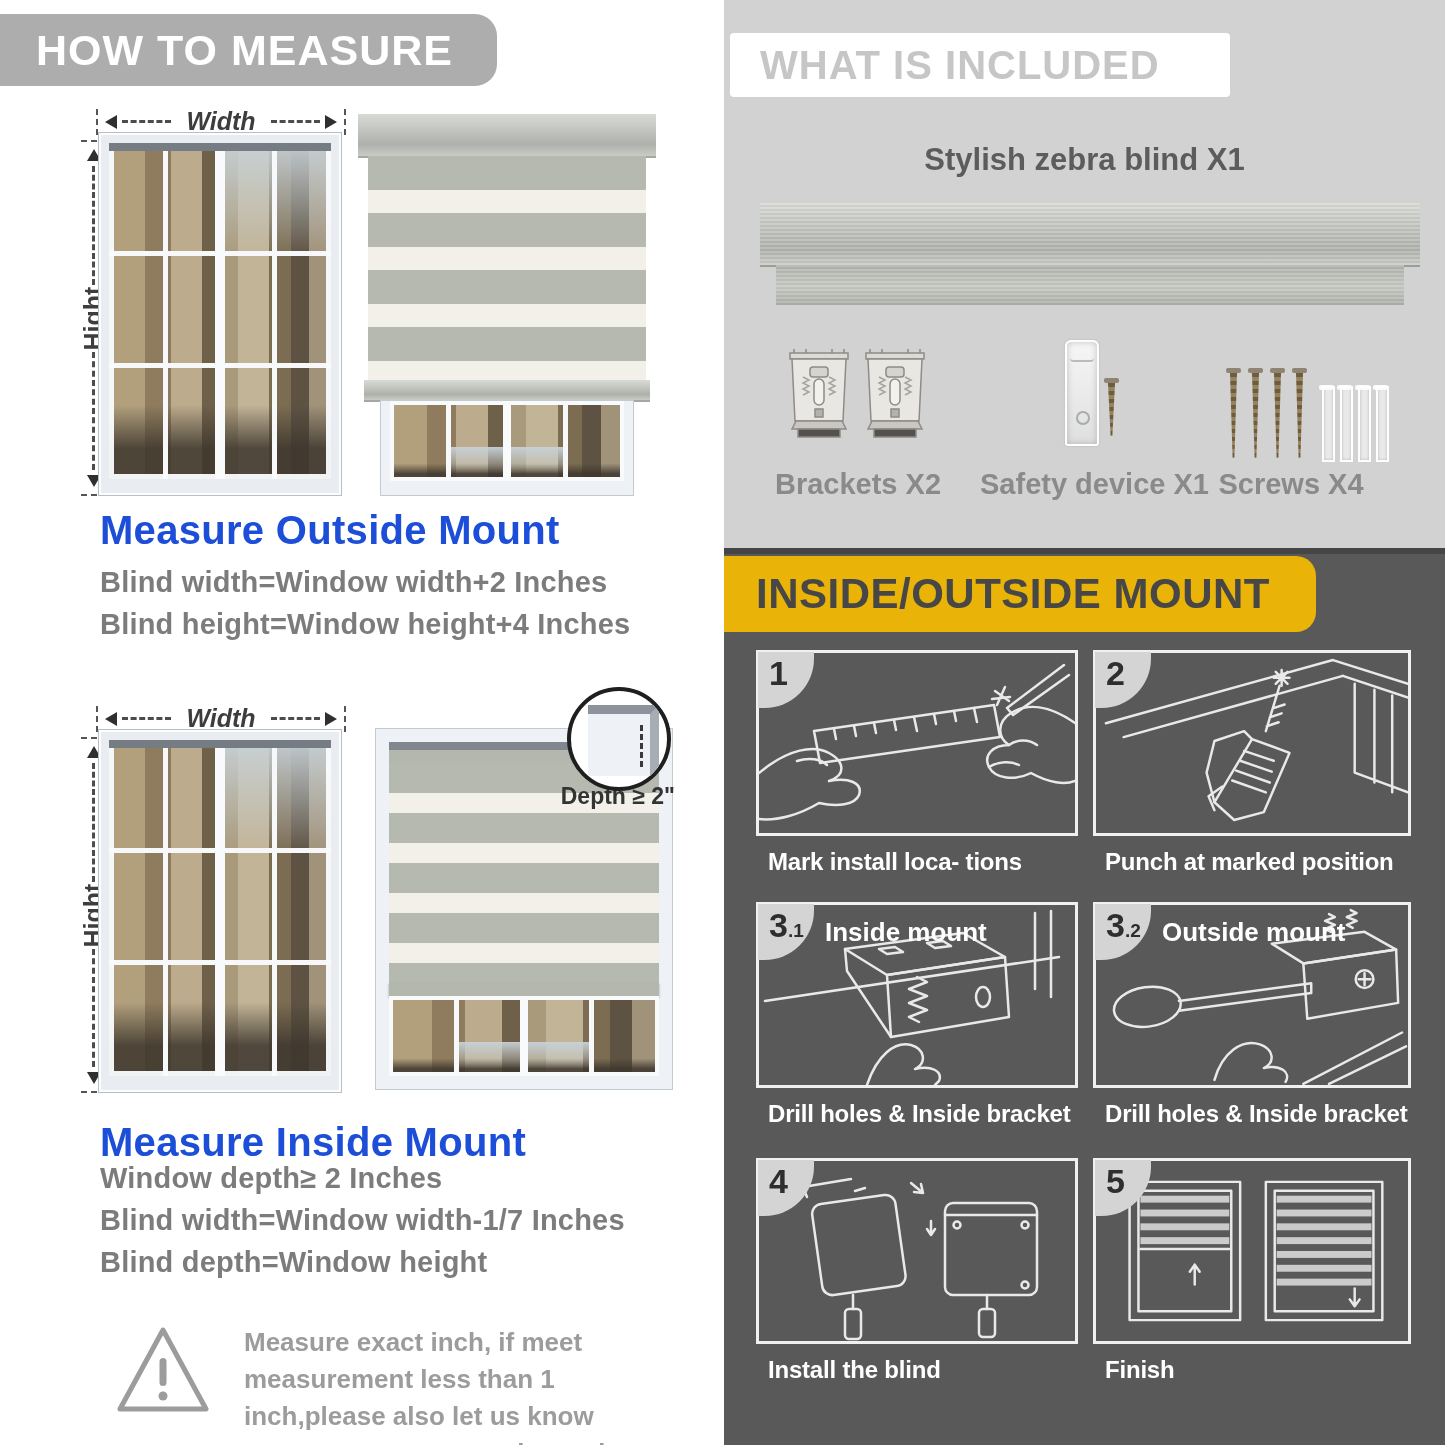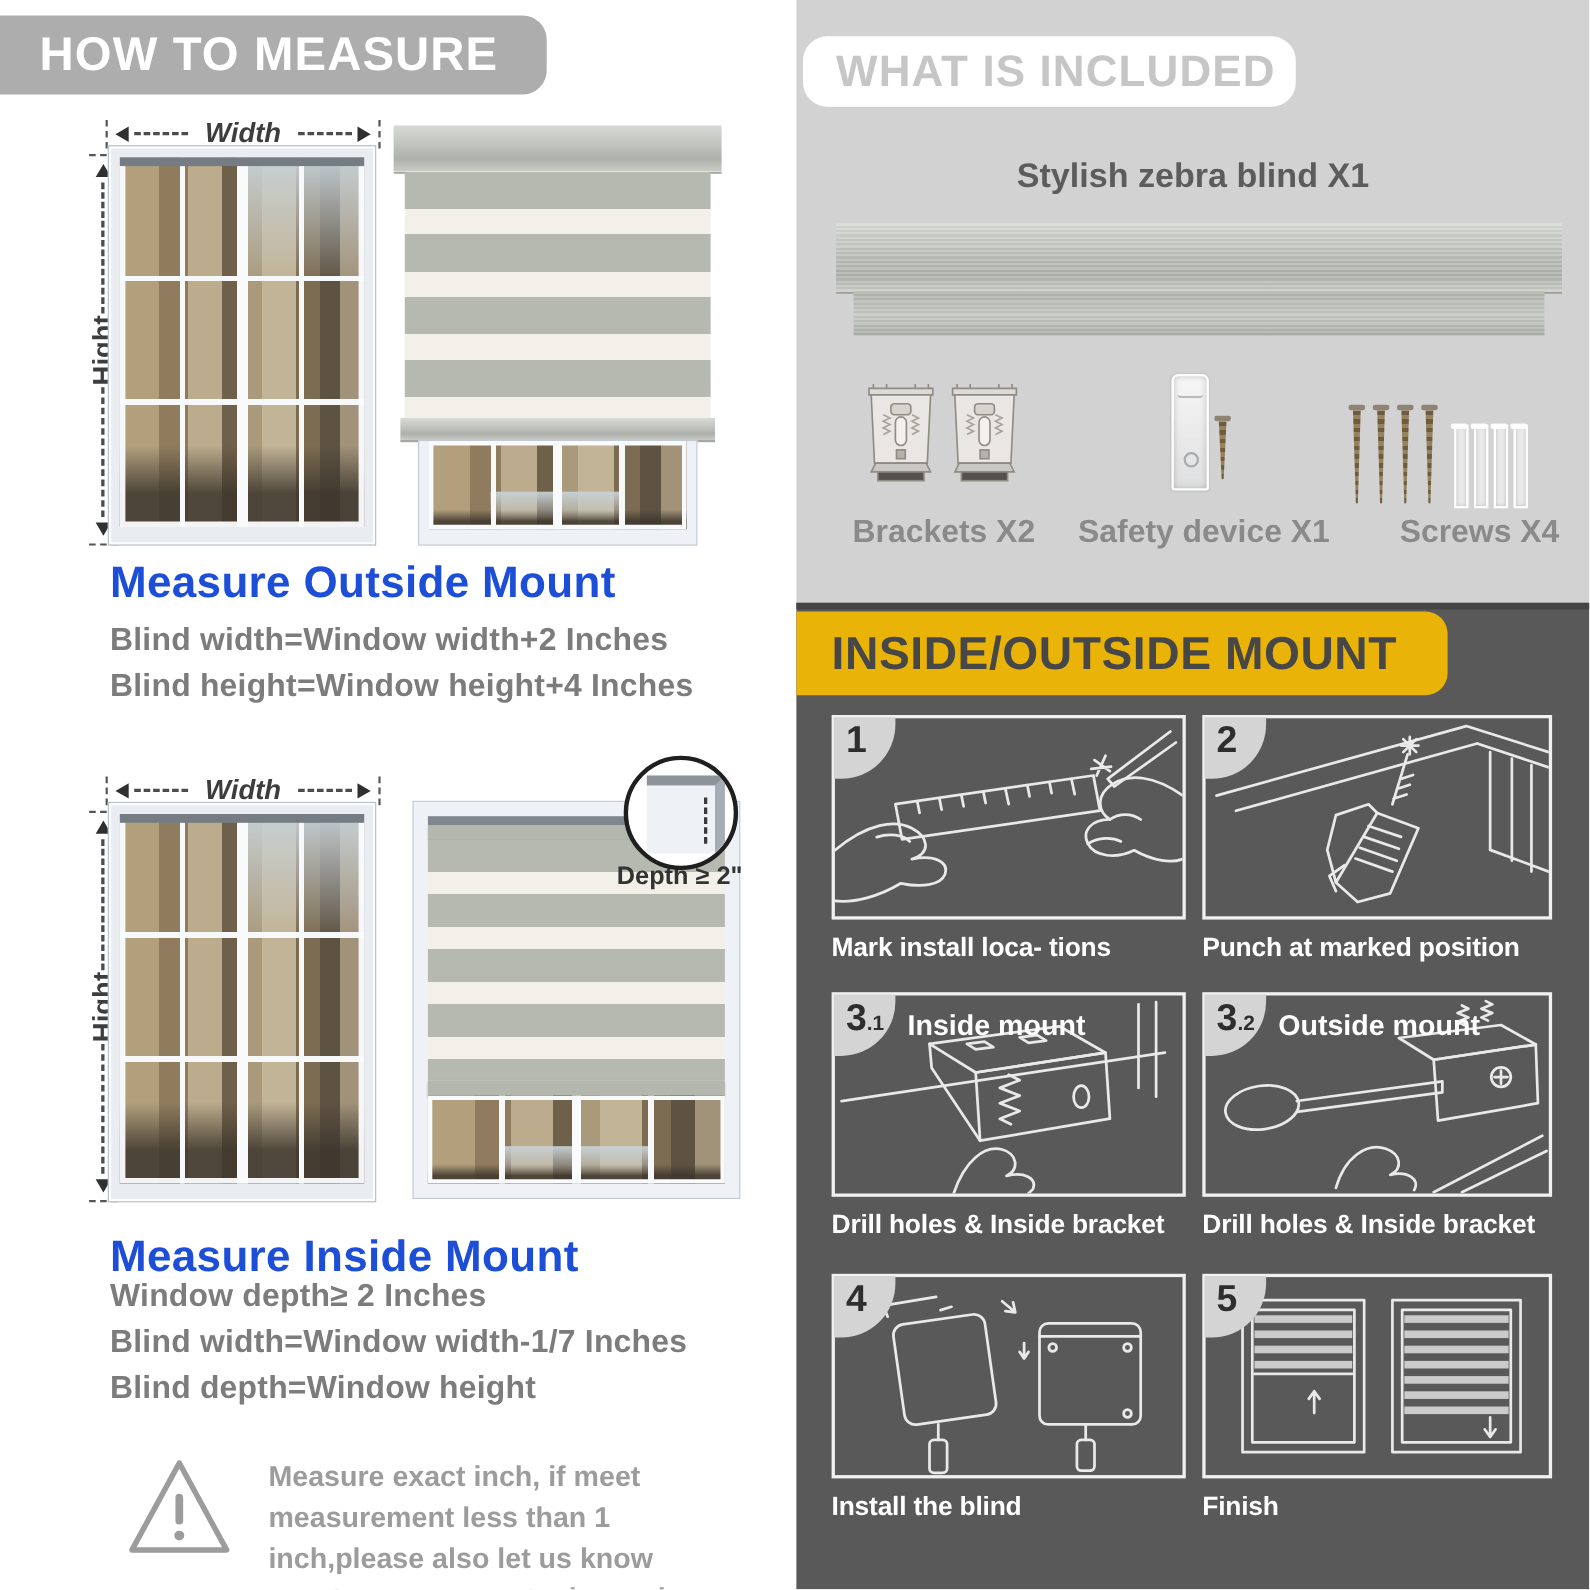--- a/index.html
+++ b/index.html
@@ -67,21 +67,21 @@
   .mag{border-radius:50%;border:4px solid #1f1f1f;background:#fff;overflow:hidden;z-index:6;}
   .mag-corner{position:absolute;right:8px;top:14px;width:62px;height:62px;background:#eef1f5;
               border-top:9px solid #8d939a;border-right:9px solid #a6adb4;}
   .mag-dash{position:absolute;right:24px;top:34px;height:42px;border-left:3px dashed #3a3a3a;}
   .depth-lbl{font-size:23px;font-weight:bold;color:#333;}
 
   .warn-text{font-size:26px;font-weight:bold;color:#9c9c9c;line-height:1.42;}
 
   
   .panel-light{left:724px;top:0;width:721px;height:548px;background:#d2d2d2;}
-  .hdr-right{left:730px;top:33px;width:448px;height:64px;background:#ffffff;border-radius:22px;
+  .hdr-right{left:730px;top:33px;width:500px;height:64px;background:#ffffff;border-radius:4px;
              color:#c6c6c6;font-size:40px;font-weight:bold;line-height:64px;padding-left:30px;
              letter-spacing:1px;box-sizing:border-box;}
   .blind-lbl{font-size:31px;font-weight:bold;color:#5c5c5c;text-align:center;}
   .item-lbl{font-size:29px;font-weight:bold;color:#8a8a8a;text-align:center;white-space:nowrap;}
 
   .safety{width:30px;height:102px;border:2px solid rgba(255,255,255,.95);border-radius:6px 6px 3px 3px;
           background:linear-gradient(180deg,rgba(255,255,255,.8),rgba(238,239,241,.45));
           box-shadow:inset 0 0 6px rgba(110,112,116,.4),0 0 2px rgba(110,112,116,.35);position:absolute;}
   .safety::before{content:"";position:absolute;left:3px;right:3px;top:2px;height:16px;
           border-bottom:2px solid rgba(140,142,146,.55);border-radius:4px;}
@@ -103,21 +103,21 @@
              letter-spacing:.5px;box-sizing:border-box;z-index:4;}
 
   .step{width:322px;}
   .step-frame{position:relative;height:186px;border:3px solid #f0f0f0;box-sizing:border-box;}
   .step-frame svg{position:absolute;inset:0;width:100%;height:100%;}
   .badge{position:absolute;left:-1px;top:-1px;width:56px;height:56px;background:#d4d4d4;
          border-radius:0 0 88% 0;color:#2e2e2e;font-size:34px;font-weight:bold;
          padding:2px 0 0 11px;box-sizing:border-box;z-index:3;}
   .badge .sub{font-size:19px;}
   .step-title{position:absolute;left:66px;top:12px;color:#fff;font-size:26px;font-weight:bold;z-index:3;white-space:nowrap;}
-  .step-cap{margin-top:12px;color:#ffffff;font-size:24px;font-weight:bold;letter-spacing:-.2px;white-space:nowrap;}
+  .step-cap{margin-top:12px;color:#ffffff;font-size:24px;font-weight:bold;letter-spacing:-.2px;white-space:nowrap;margin-left:12px;}
   .lineart{stroke:#e9e9e9;fill:none;stroke-width:2.5;stroke-linecap:round;stroke-linejoin:round;}
 </style>
 </head>
 <body>
 
 <div class="page">
 
   <div class="abs hdr-left">HOW TO MEASURE</div>
 
   <div class="abs dim-h" style="left:96px;top:107px;width:250px;">
@@ -285,21 +285,21 @@
   <div class="screw" style="left:1294px;top:368px;height:90px;">
       <div class="shaft"></div>
     </div>
   <div class="anchor" style="left:1322px;top:386px;height:72px;"></div>
   <div class="anchor" style="left:1340px;top:386px;height:72px;"></div>
   <div class="anchor" style="left:1358px;top:386px;height:72px;"></div>
   <div class="anchor" style="left:1376px;top:386px;height:72px;"></div>
 
   <div class="abs item-lbl" style="left:758px;top:468px;width:200px;">Brackets X2</div>
   <div class="abs item-lbl" style="left:980px;top:468px;width:220px;">Safety device X1</div>
-  <div class="abs item-lbl" style="left:1270px;top:468px;width:150px;">Screws X4</div>
+  <div class="abs item-lbl" style="left:1216px;top:468px;width:150px;">Screws X4</div>
 
   <div class="abs panel-dark"></div>
   <div class="abs hdr-mount">INSIDE/OUTSIDE MOUNT</div>
 
   <div class="abs step" style="left:756px;top:650px;">
     <div class="step-frame">
       <svg viewBox="0 0 316 180">
           <g class="lineart">
         <path d="M55 78 L235 52 L241 84 L61 110 Z"></path>
         <path d="M75 76 l2 10 M95 73 l2 10 M115 70 l2 10 M135 67 l2 10 M155 64 l3 14 M175 61 l2 10 M195 58 l2 10 M215 55 l3 14"></path>

